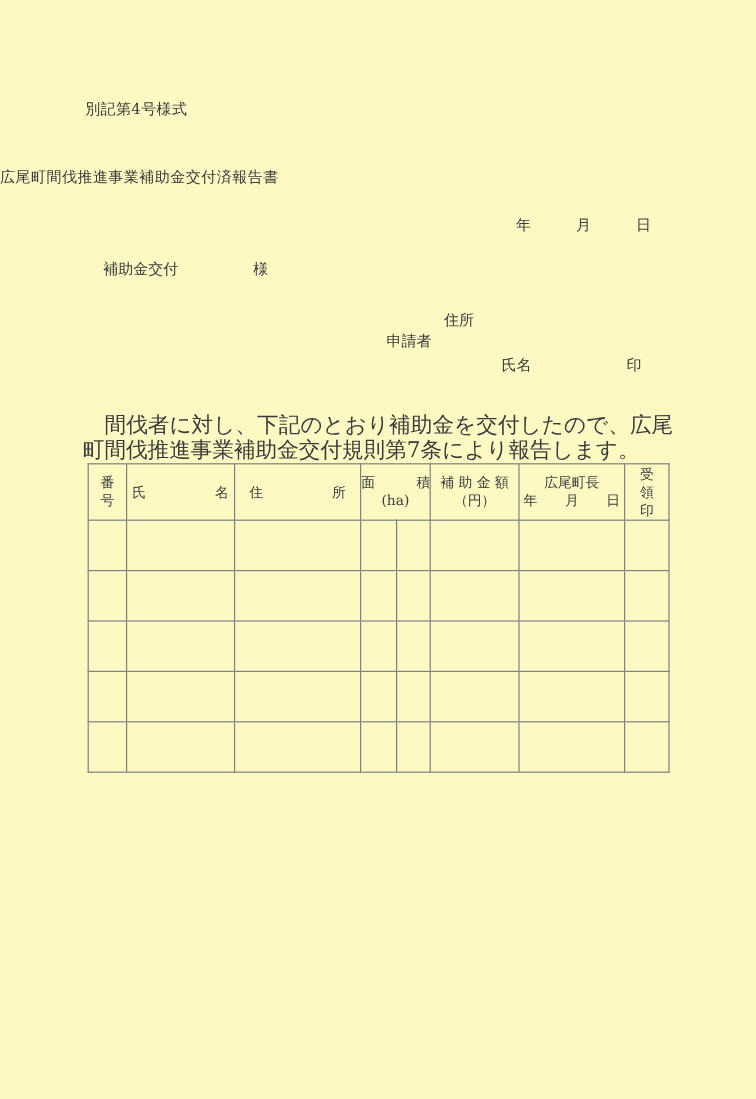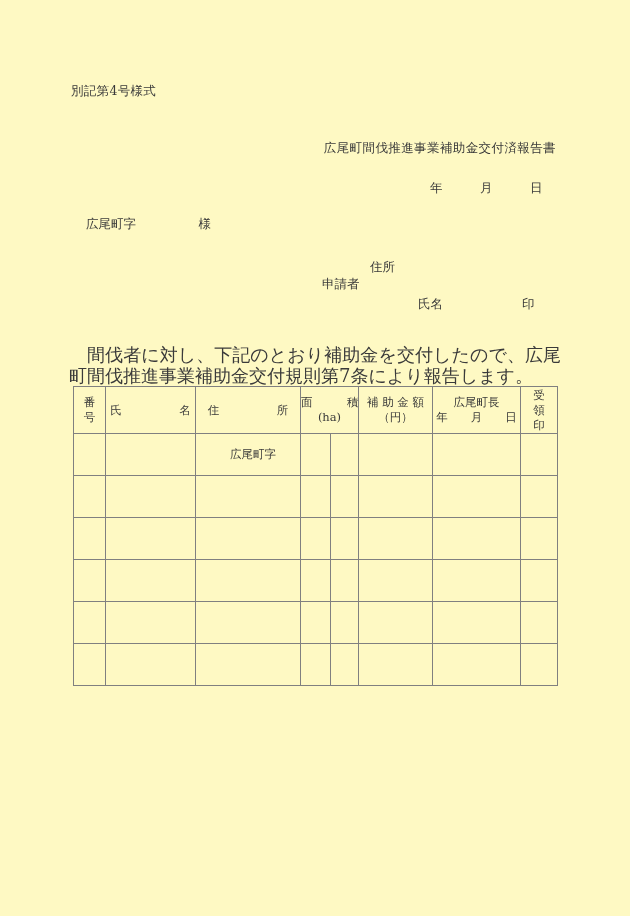--- a/index.html
+++ b/index.html
@@ -30,21 +30,21 @@
     letter-spacing: 0.3px;
     white-space: pre;
   }
 
   
   .doc-title {
     position: absolute;
     left: 0;
     top: 140px;
     width: 556px;
-    text-align: right;
+    text-align: left;
     font-size: 12.5px;
     letter-spacing: 0.4px;
     white-space: pre;
   }
 
   
   .date-line {
     position: absolute;
     left: 430px;
     top: 180px;
@@ -157,21 +157,21 @@
 <body>
 
 <div class="page">
 
   <div class="form-id">別記第4号様式</div>
 
   <div class="doc-title">広尾町間伐推進事業補助金交付済報告書</div>
 
   <div class="date-line">年　　　月　　　日</div>
 
-  <div class="addressee">広尾町字　　　　　様</div>
+  <div class="addressee">補助金交付　　　　　様</div>
 
   <div class="applicant">
     <span class="ap-label">申請者</span>
     <span class="ap-address">住所</span>
     <span class="ap-name">氏名</span>
     <span class="ap-seal">印</span>
   </div>
 
   <div class="body-text">　間伐者に対し、下記のとおり補助金を交付したので、広尾町間伐推進事業補助金交付規則第7条により報告します。</div>
 
@@ -207,30 +207,20 @@
             <span class="stack">広尾町長</span>
             <span class="stack">年　　月　　日</span>
           </td>
           <td>
             <span class="stack">受</span>
             <span class="stack">領</span>
             <span class="stack">印</span>
           </td>
         </tr>
 
-        <tr class="row">
-          <td></td>
-          <td></td>
-          <td class="addr-cell">広尾町字</td>
-          <td class="area-sub-left"></td>
-          <td></td>
-          <td></td>
-          <td></td>
-          <td></td>
-        </tr>
 
         <tr class="row">
           <td></td>
           <td></td>
           <td class="addr-cell"></td>
           <td class="area-sub-left"></td>
           <td></td>
           <td></td>
           <td></td>
           <td></td>

